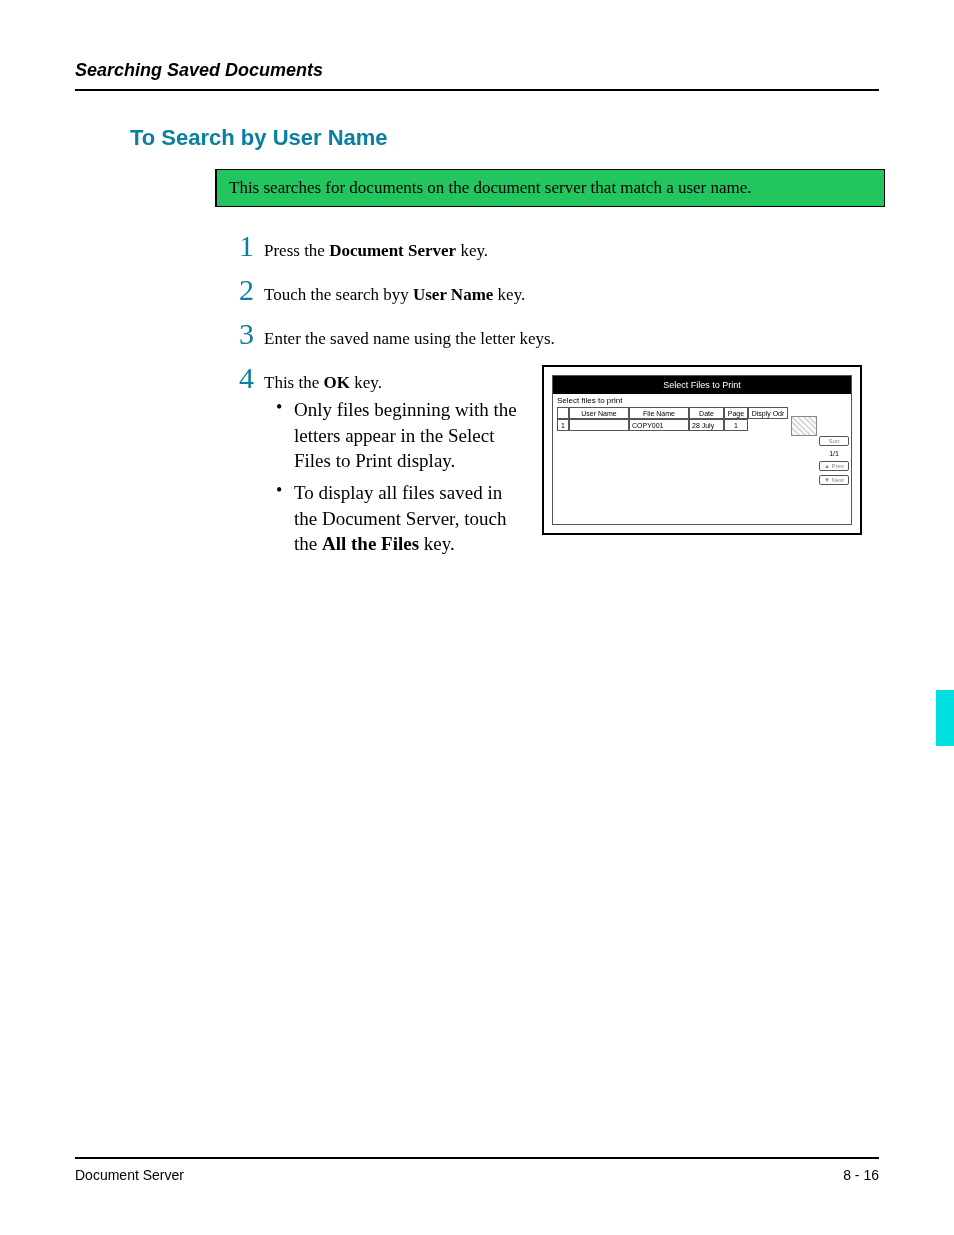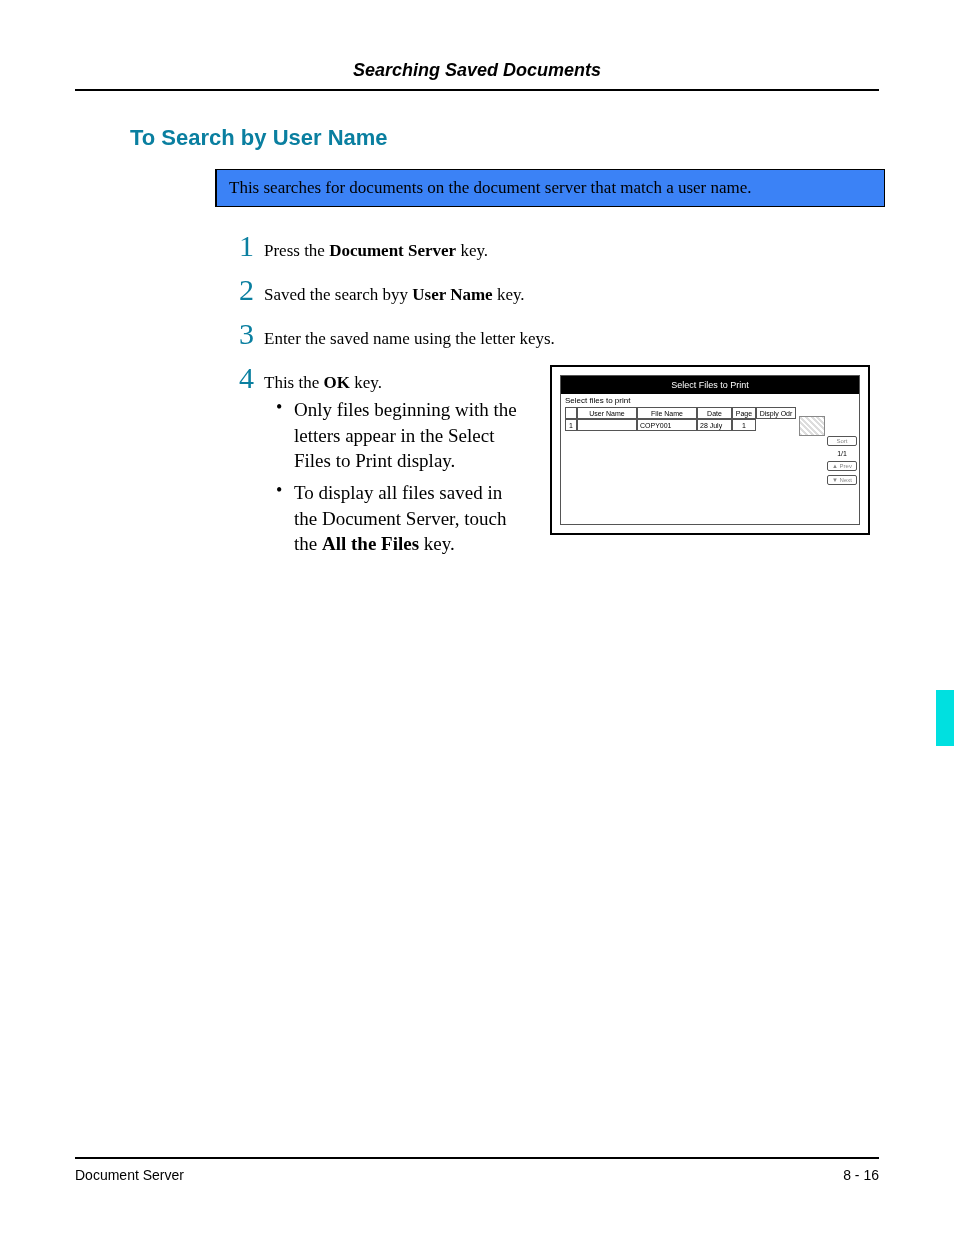--- a/index.html
+++ b/index.html
@@ -14,21 +14,21 @@
   }
   .page {
     box-sizing: border-box;
     width: 954px;
     height: 1235px;
     padding: 60px 75px 0 75px;
     position: relative;
   }
   .header-row {
     display: flex;
-    justify-content: center;
+    justify-content: flex-start;
     padding-bottom: 8px;
   }
   .header-title {
     font-family: Arial, Helvetica, sans-serif;
     font-weight: bold;
     font-style: italic;
     font-size: 18px;
     color: #000;
   }
   .header-rule {
@@ -44,21 +44,21 @@
     margin: 0 0 18px 55px;
   }
   .intro-box {
     margin-left: 140px;
     width: 670px;
     box-sizing: border-box;
     border-left: 2px solid #000;
     border-top: 1px solid #000;
     border-right: 1px solid #000;
     border-bottom: 1px solid #000;
-    background: #3b82f6;
+    background: #22c55e;
     padding: 8px 12px;
     font-size: 17px;
   }
   .steps {
     margin: 24px 0 0 155px;
     font-size: 17px;
     width: 660px;
   }
   .step {
     display: flex;
@@ -107,21 +107,21 @@
     top: -2px;
     font-size: 18px;
   }
   
   .figure-box {
     width: 320px;
     height: 170px;
     border: 2px solid #000;
     background: #fff;
     box-sizing: border-box;
-    margin-left: 20px;
+    margin-left: 12px;
     margin-top: 2px;
     position: relative;
     text-decoration: underline;
   }
   .fig-inner {
     position: absolute;
     left: 8px;
     right: 8px;
     top: 8px;
     bottom: 8px;
@@ -250,21 +250,21 @@
     <div class="step">
       <div class="step-num">1</div>
       <div class="step-text">
         <span>Press the </span><span class="bold">Document Server</span><span> key.</span>
       </div>
     </div>
 
     <div class="step">
       <div class="step-num">2</div>
       <div class="step-text">
-        <span>Saved the search byy </span><span class="bold">User Name</span><span> key.</span>
+        <span>Touch the search byy </span><span class="bold">User Name</span><span> key.</span>
       </div>
     </div>
 
     <div class="step">
       <div class="step-num">3</div>
       <div class="step-text">Enter the saved name using the letter keys.</div>
     </div>
 
     <div>
       <div class="step4-row">

